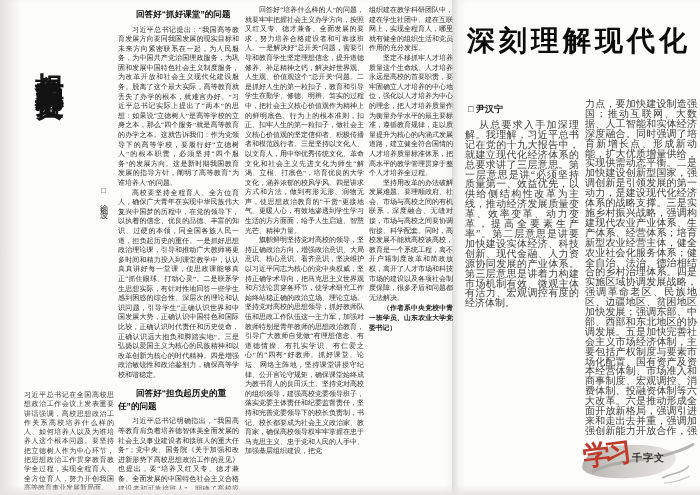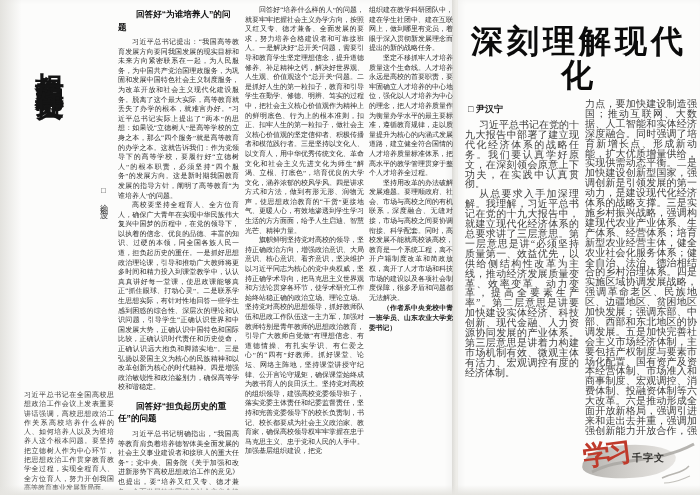--- a/index.html
+++ b/index.html
@@ -50,21 +50,21 @@
     font-weight:700;font-size:8.6px;line-height:12.5px;color:#101010;
     text-align:left;text-indent:18px;margin:7px 0 5px;word-break:break-all;
   }
   .heading.first{margin-top:2px;}
   .attribution{font-weight:700;font-size:6.8px;margin-top:3px;color:#222;}
 
   
   .rtitle{
     position:absolute;left:462px;top:24px;width:234px;text-align:center;
     font-family:"Liberation Sans", sans-serif;
-    font-weight:800;font-size:32px;line-height:34px;letter-spacing:4px;color:#0b0b0b;
+    font-weight:800;font-size:28px;line-height:34px;letter-spacing:4px;color:#0b0b0b;
   }
   .rbyline{
     position:absolute;left:468px;top:103px;
     font-size:9px;font-weight:700;color:#1d1d1d;
     font-family:"Liberation Sans", sans-serif;
   }
   .rcol{
     position:absolute;overflow:hidden;
     font-size:10px;line-height:9.9px;text-align:justify;word-break:break-all;
     color:#3d3d3d;
@@ -101,46 +101,45 @@
 
   <div class="page page-left"></div>
   <div class="page page-right"></div>
   <div class="gutter"></div>
 
   <div class="vtitle">担负起育人的历史责任</div>
   <div class="vbyline">□徐剑波</div>
   <div class="lead">习近平总书记在全国高校思想政治工作会议上发表重要讲话强调，高校思想政治工作关系高校培养什么样的人、如何培养人以及为谁培养人这个根本问题。要坚持把立德树人作为中心环节，把思想政治工作贯穿教育教学全过程，实现全程育人、全方位育人，努力开创我国高等教育事业发展新局面。</div>
 
   <div class="col col-1">
-    <div class="heading first">回答好“为谁培养人”的问题</div>
+    <div class="heading first">回答好“抓好课堂”的问题</div>
     <p>习近平总书记提出：“我国高等教育发展方向要同我国发展的现实目标和未来方向紧密联系在一起，为人民服务，为中国共产党治国理政服务，为巩固和发展中国特色社会主义制度服务，为改革开放和社会主义现代化建设服务。脱离了这个最大实际，高等教育就丢失了办学的根本，就难言办好。”习近平总书记实际上提出了“两本”的思想：如果说“立德树人”是高等学校的立身之本，那么“四个服务”就是高等教育的办学之本。这就告诉我们：作为党领导下的高等学校，要履行好“立德树人”的根本职责，必须坚持“四个服务”的发展方向。这是新时期我国教育发展的指导方针，阐明了高等教育“为谁培养人”的问题。</p>
     <p>高校要坚持全程育人、全方位育人，确保广大青年在实现中华民族伟大复兴中国梦的历程中，在党的领导下，以执着的信念、优良的品德、丰富的知识、过硬的本领，同全国各族人民一道，担负起历史的重任。一是抓好思想政治理论课，引导和推动广大教师将更多时间和精力投入到课堂教学中，认认真真讲好每一堂课，使思政课能够真正“抓住眼球、打动心灵”。二是联系学生思想实际，有针对性地回答一些学生感到困惑的综合性、深层次的理论和认识问题，引导学生“正确认识世界和中国发展大势，正确认识中国特色和国际比较，正确认识时代责任和历史使命，正确认识远大抱负和脚踏实地”。三是弘扬以爱国主义为核心的民族精神和以改革创新为核心的时代精神。四是增强政治敏锐性和政治鉴别力，确保高等学校和谐稳定。</p>
     <div class="heading">回答好“担负起历史的重任”的问题</div>
     <p>习近平总书记明确指出，“我国高等教育肩负着培养德智体美全面发展的社会主义事业建设者和接班人的重大任务”；党中央、国务院《关于加强和改进新形势下高校思想政治工作的意见》也提出，要“培养又红又专、德才兼备、全面发展的中国特色社会主义合格建设者和可靠接班人”，明确了高校应该“培养什么样的人”。</p>
   </div>
 
   <div class="col col-2">
     <p>回答好“培养什么样的人”的问题，就要牢牢把握社会主义办学方向，按照又红又专、德才兼备、全面发展的要求，努力培养合格建设者和可靠接班人。一是解决好“总开关”问题，需要引导和教育学生坚定理想信念，提升道德修养、补足精神之钙，解决好世界观、人生观、价值观这个“总开关”问题。二是抓好人生的第一粒扣子，教育和引导学生在勤学、修德、明辨、笃实的过程中，把社会主义核心价值观作为精神上的鲜明底色、行为上的根本准则，扣正、扣牢人生的第一粒扣子，做社会主义核心价值观的坚定信仰者、积极传播者和模范践行者。三是坚持以文化人、以文育人，用中华优秀传统文化、革命文化和社会主义先进文化为师生“解渴、立根、打底色”，培育优良的大学文化，涵养浓郁的校风学风。四是讲求方式和方法，做到有形无形、润物无声，使思想政治教育的“干货”更接地气、更暖人心，有效地渗透到学生学习生活的方方面面，给予人生启迪、智慧光芒、精神力量。</p>
     <p>旗帜鲜明坚持党对高校的领导，坚持正确政治方向，增强政治意识、大局意识、核心意识、看齐意识，坚决维护以习近平同志为核心的党中央权威，坚持正确学术导向，把马克思主义世界观和方法论贯穿各环节，使学术研究工作始终站稳正确的政治立场、理论立场。坚持党对高校的思想领导，抓好教师队伍和思政工作队伍这一主力军，加强对教师特别是青年教师的思想政治教育，引导广大教师自觉做“有理想信念、有道德情操、有扎实学识、有仁爱之心”的“四有”好教师。抓好课堂、论坛、网络主阵地，坚持课堂讲授守纪律、公开言论守规矩，确保课堂始终成为教书育人的良田沃土。坚持党对高校的组织领导，建强高校党委领导班子，落实党委主体责任和纪委监督责任，坚持和完善党委领导下的校长负责制，书记、校长都要成为社会主义政治家、教育家，确保高校领导权牢牢掌握在忠于马克思主义、忠于党和人民的人手中。加强基层组织建设，把党</p>
   </div>
 
   <div class="col col-3">
-    <p style="text-indent:0;">组织建在教学科研团队中，建在学生社团中、建在互联网上，做到哪里有党员，着眼于深入贯彻新发展理念而提出的新的战略任务。</p>
+    <p style="text-indent:0;">组织建在教学科研团队中，建在学生社团中、建在互联网上，实现全程育人，哪里就有健全的组织生活和党员作用的充分发挥。</p>
     <p>坚定不移抓牢人才培养质量这个生命线。人才培养永远是高校的首要职责，要牢固确立人才培养的中心地位，强化以人才培养为中心的理念，把人才培养质量作为衡量办学水平的最主要标准，遵循教育规律，走以质量提升为核心的内涵式发展道路，建立健全符合国情的人才培养质量标准体系，把高水平的教学管理贯穿于整个人才培养全过程。</p>
     <p>坚持用改革的办法破解发展难题。要理顺政府、社会、市场与高校之间的有机联系，深度融合、无缝对接，市场与高校之间要协调衔接、科学配套。同时，高校发展不能就高校谈高校，教育是一个系统工程，离不开户籍制度改革和简政放权，离开了人才市场和科技市场的建设以及各项社会制度保障，很多矛盾和问题都无法解决。</p>
     <p class="attribution">（作者系中央党校中青一班学员、山东农业大学党委书记）</p>
   </div>
 
   <div class="rtitle">
     <div>深刻理解现代化</div>
   </div>
   <div class="rbyline">□ 尹汉宁</div>
 
   <div class="rcol rcol-a">
-    <p>习近平总书记在党的十九大报告中部署了建立现代化经济体系的战略任务。我们要认真学好原文，在深刻领会原意上下功夫，在实践中认真贯彻。</p>
     <p>从总要求入手加深理解。我理解，习近平总书记在党的十九大报告中，就建立现代化经济体系的总要求讲了三层意思。第一层意思是讲“必须坚持质量第一、效益优先，以供给侧结构性改革为主线，推动经济发展质量变革、效率变革、动力变革，提高全要素生产率”。第二层意思是讲要加快建设实体经济、科技创新、现代金融、人力资源协同发展的产业体系。第三层意思是讲着力构建市场机制有效、微观主体有活力、宏观调控有度的经济体制。</p>
   </div>
 
   <div class="rcol rcol-b">
     <p style="text-indent:0;">力点，要加快建设制造强国；推动互联网、大数据、人工智能和实体经济深度融合。同时强调了培育新增长点、形成新动能，扩大优质增量供给，实现供需动态平衡。二是加快建设创新型国家，强调创新是引领发展的第一动力，是建设现代化经济体系的战略支撑。三是实施乡村振兴战略，强调构建现代农业产业体系、生产体系、经营体系；培育新型农业经营主体，健全农业社会化服务体系；健全自治、法治、德治相结合的乡村治理体系。四是实施区域协调发展战略，强调革命老区、民族地区、边疆地区、贫困地区加快发展；强调东部、中部、西部和东北地区的协调发展。五是加快完善社会主义市场经济体制，主要包括产权制度与要素市场化配置、国有资产及资本经营体制、市场准入和商事制度、宏观调控、消费体制、投融资体制等六大改革。六是推动形成全面开放新格局，强调引进来和走出去并重，强调加强创新能力开放合作，强调扩大服务业对外开放，强调优进优出国际产能合作，形成面向全球的贸易、投融资、生产、服务网络。</p>
     <p>由此可见，建设现代化经济体系，是新阶段经济全面发展与全面深化改革的新要求；是经济发展各层面结构调整优化的宏大系统工程；是经济发展方式转变、经济发展动能转换、经济发展质量水平提升的重大转折。</p>
   </div>
 
   <div class="logo">
     <div class="logo-brush"></div>

